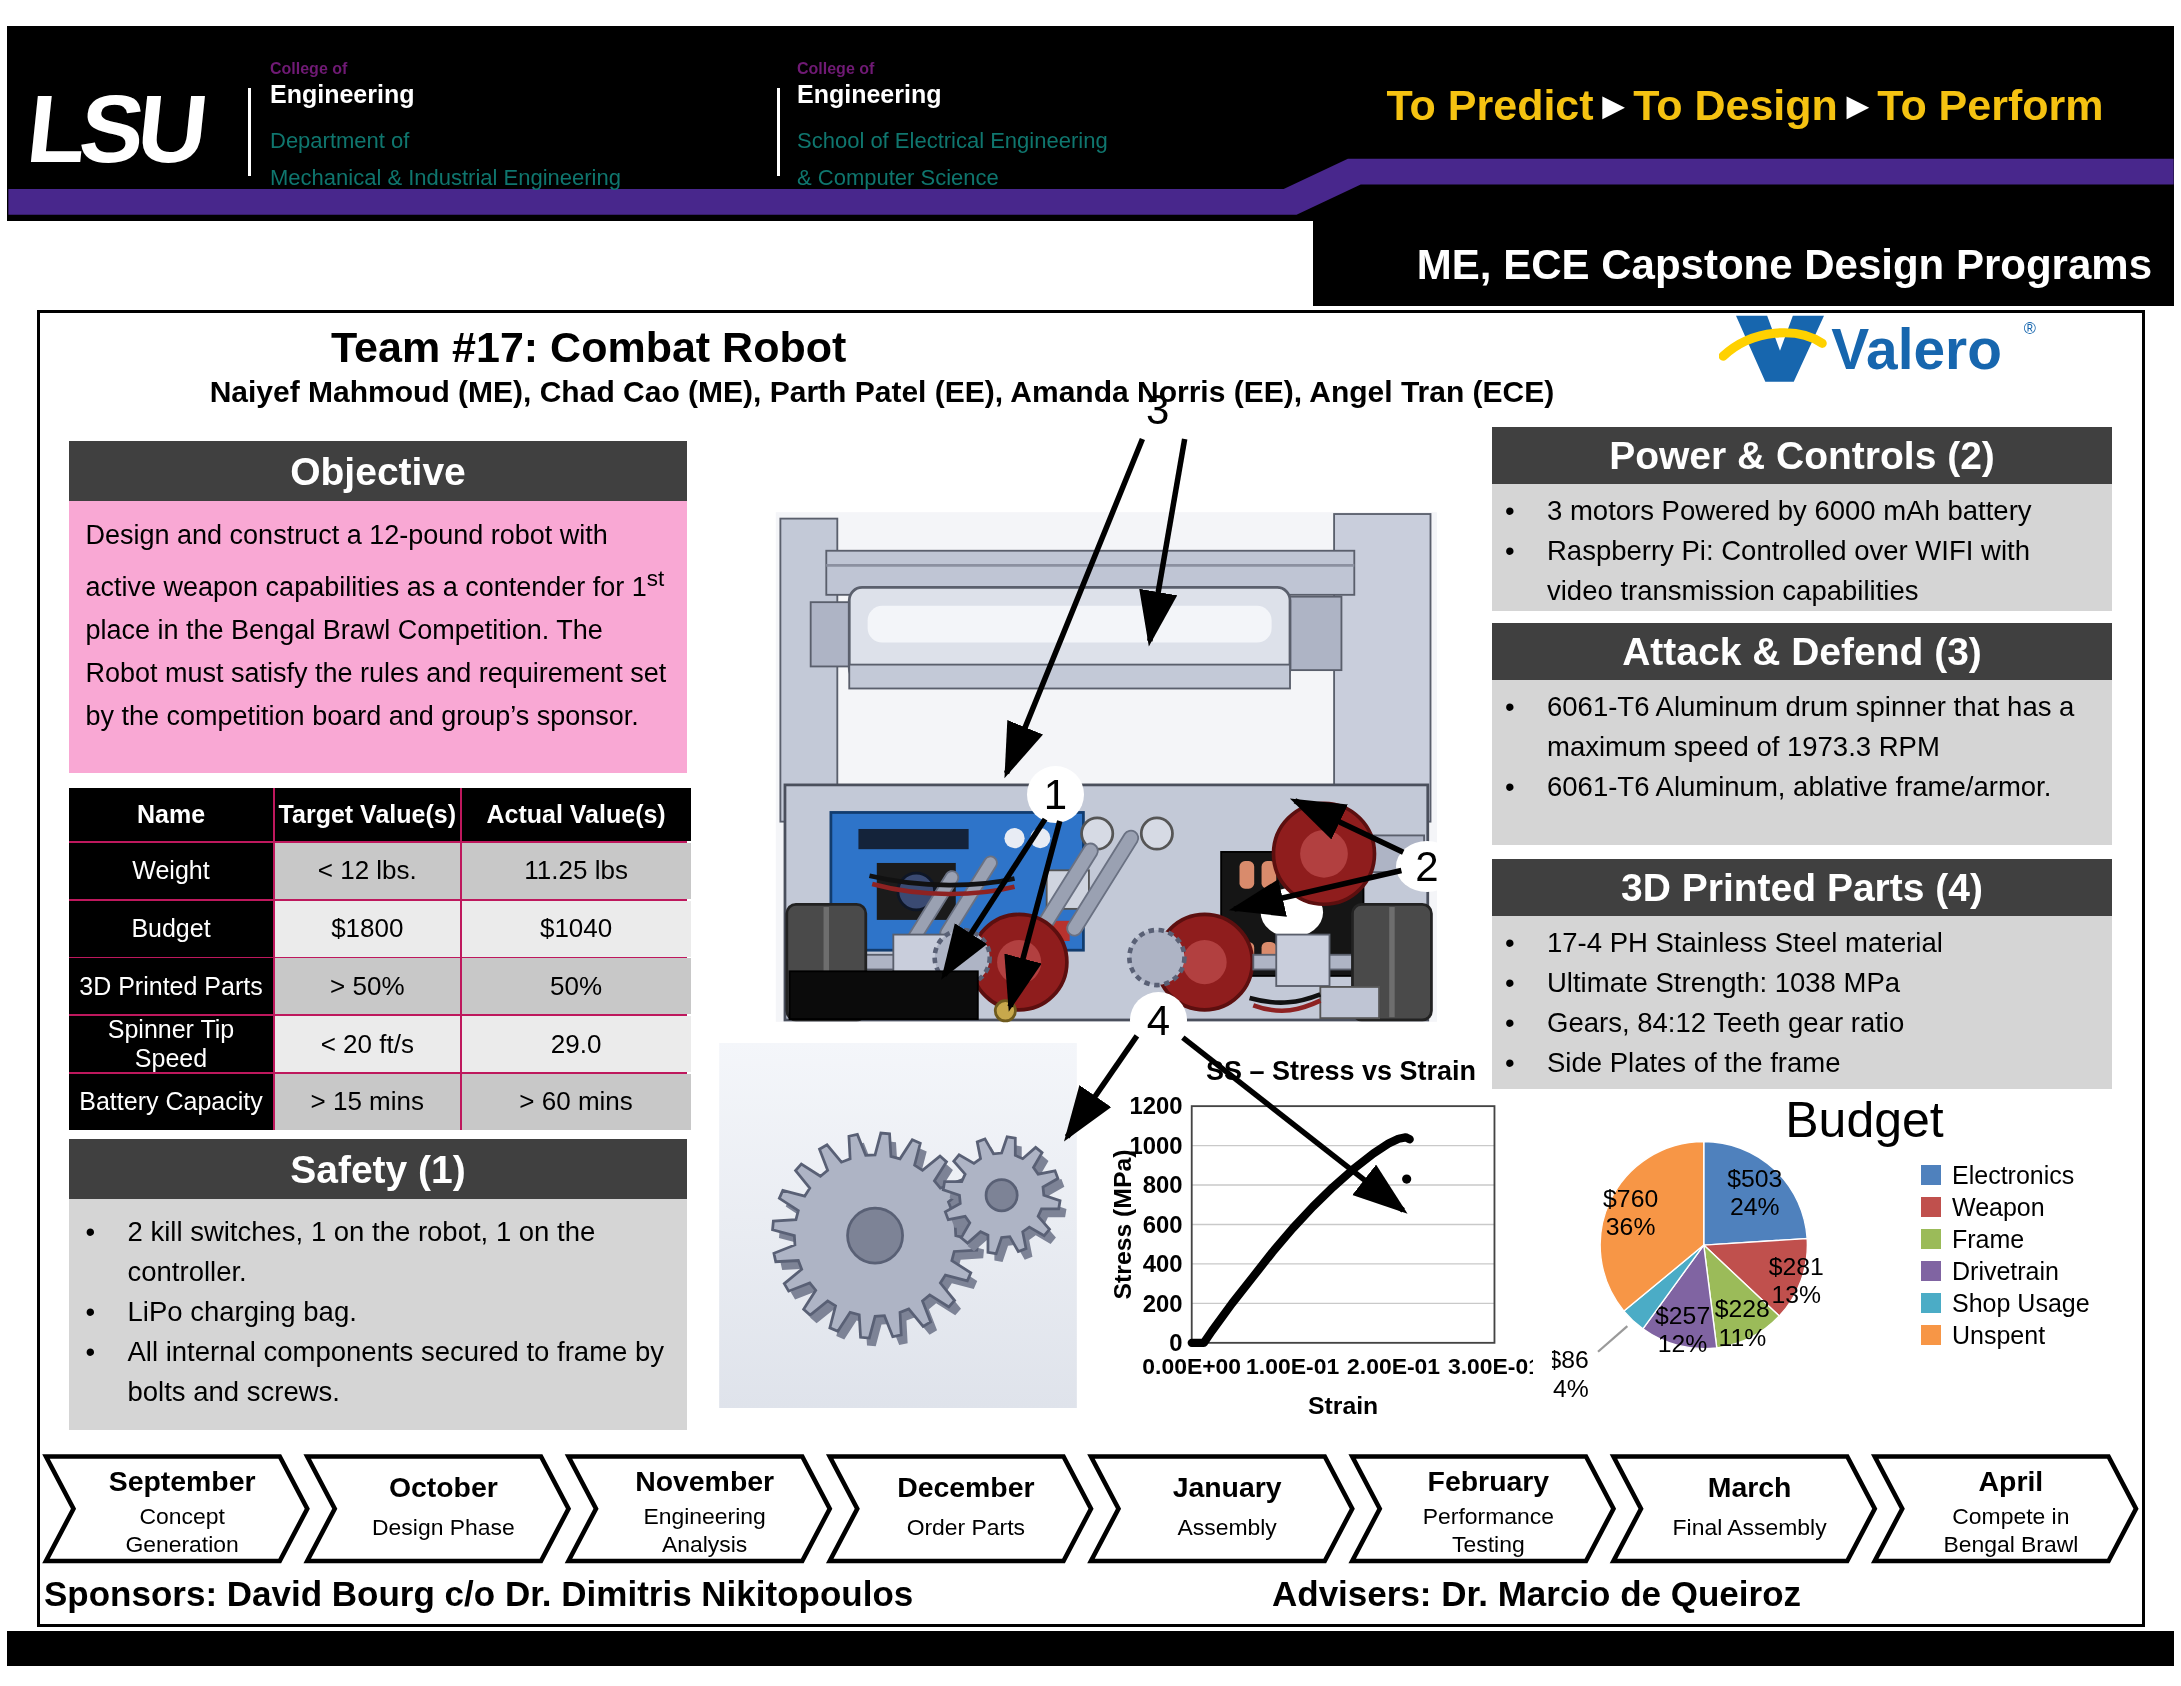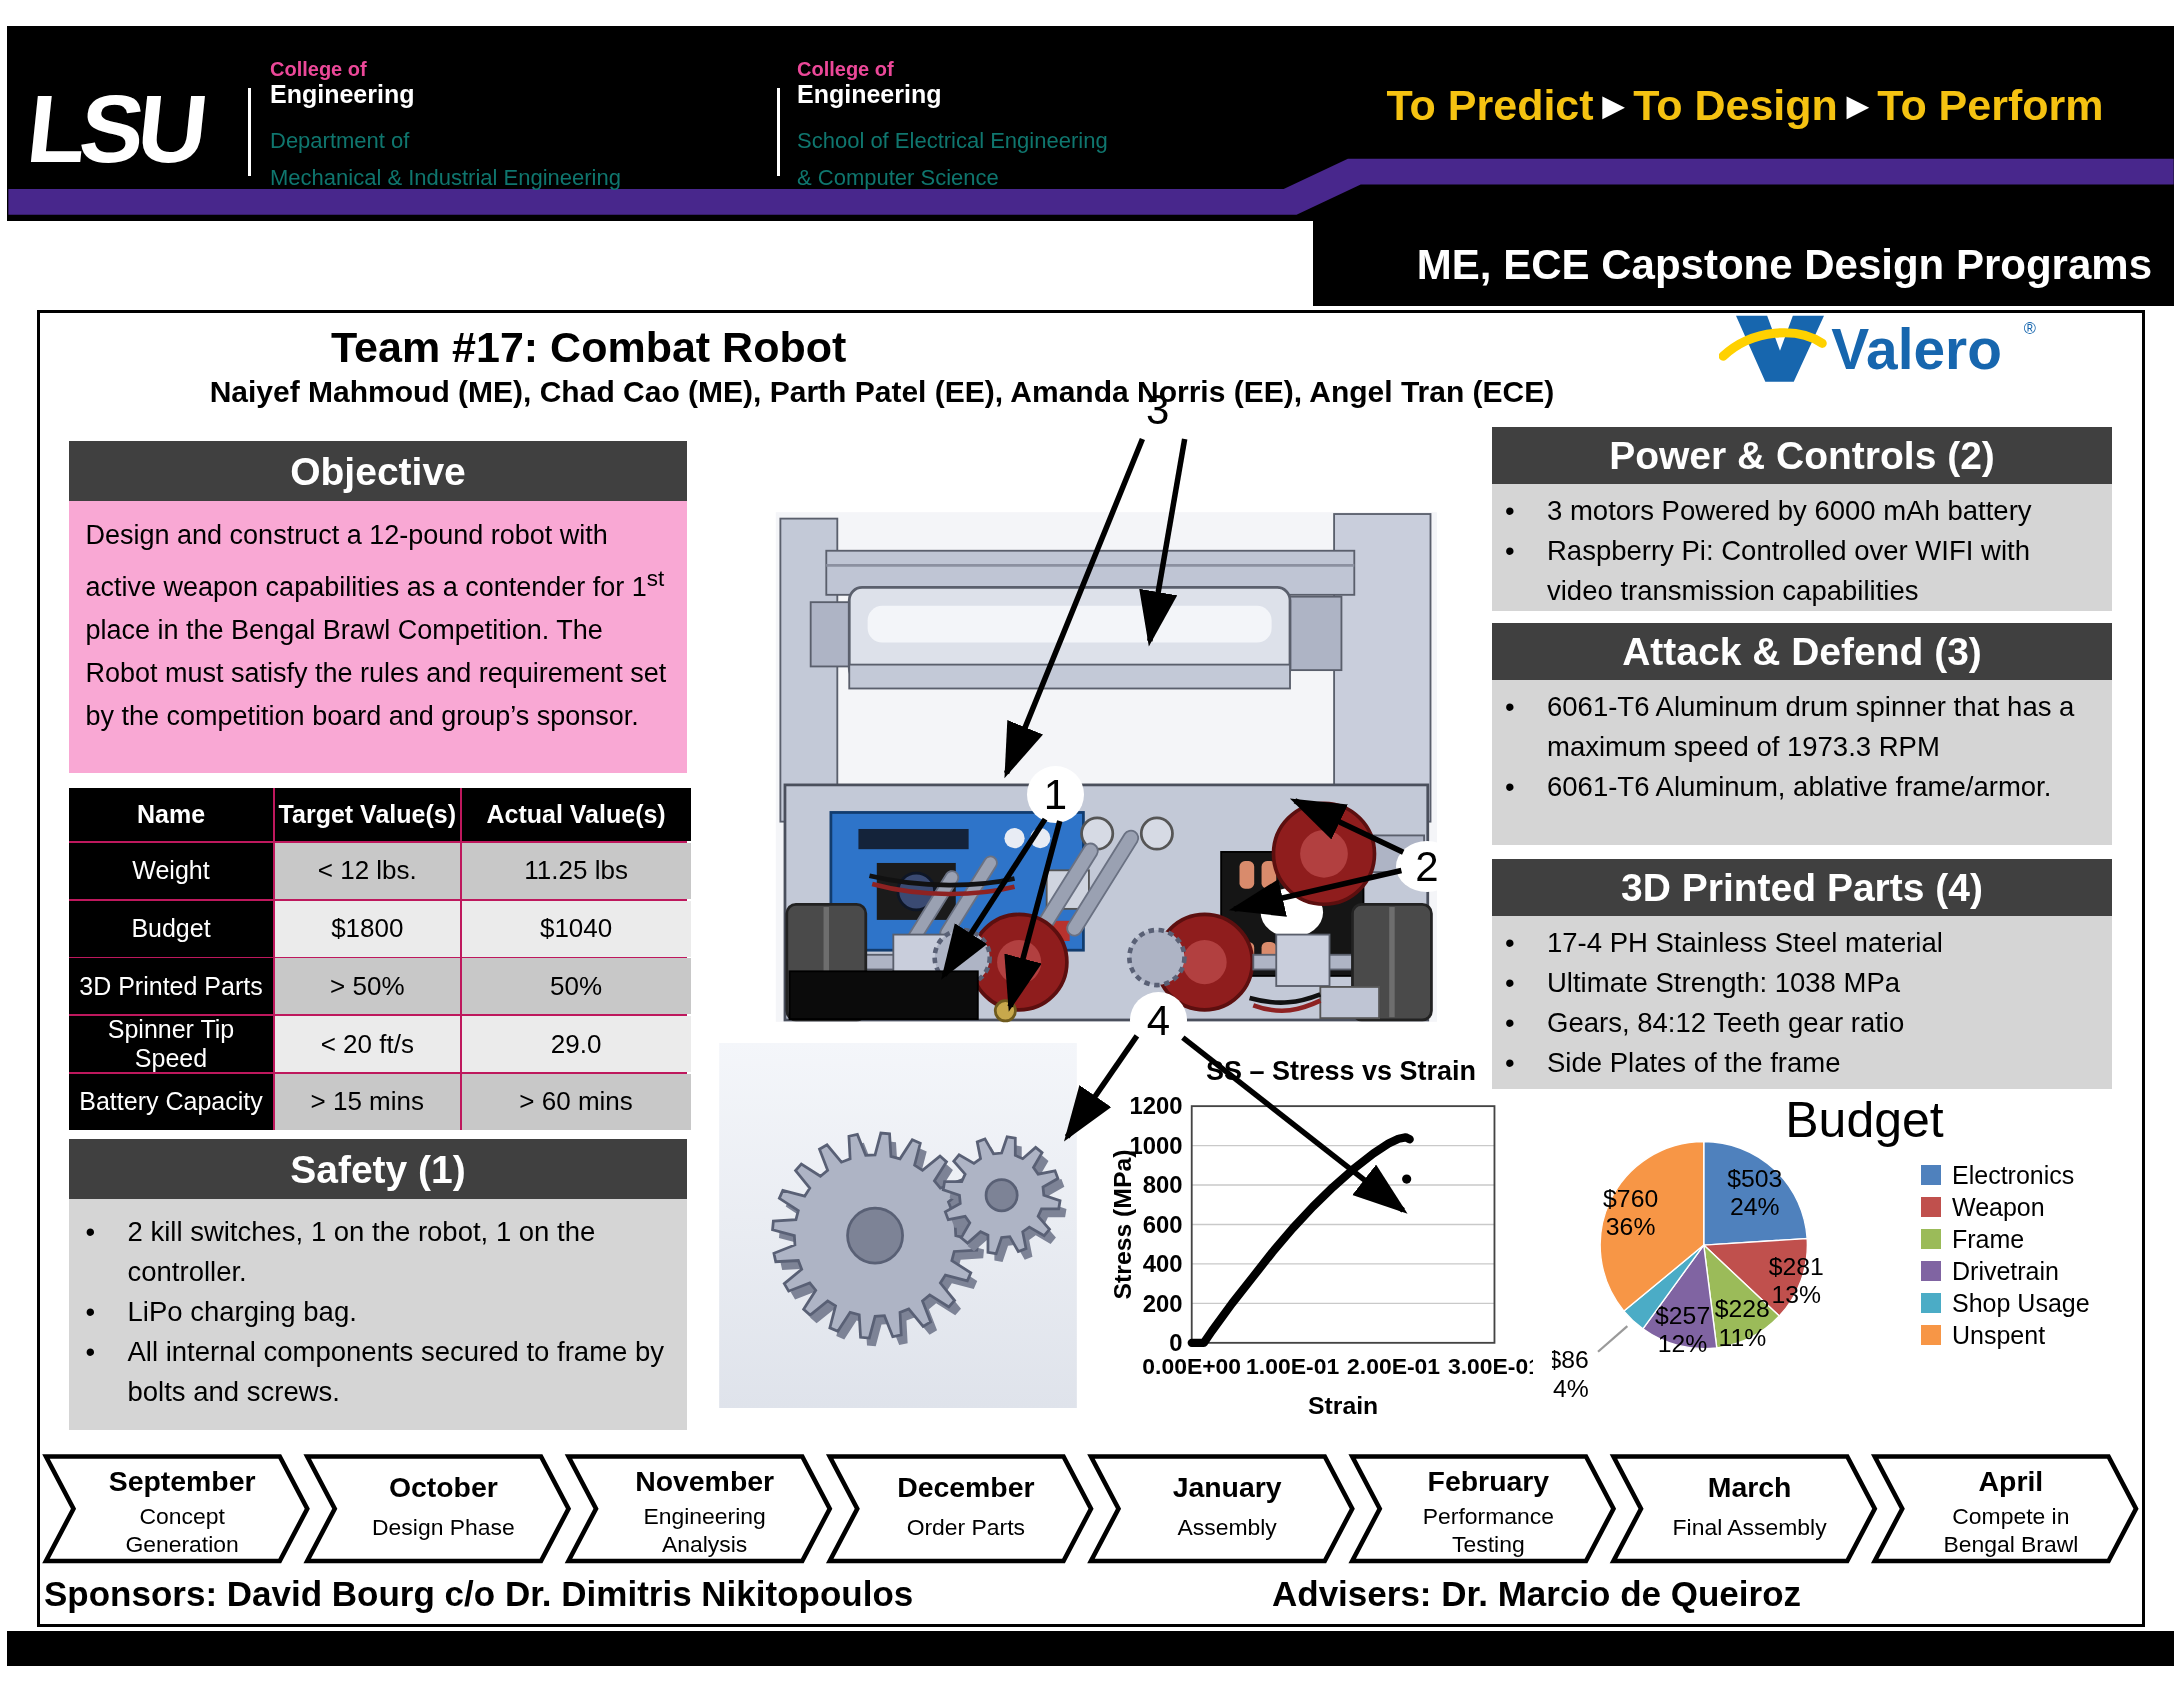--- a/index.html
+++ b/index.html
@@ -3,21 +3,21 @@
 <meta charset="utf-8">
 <style>
   html,body{margin:0;padding:0;background:#fff;}
   #poster{position:relative;width:2182px;height:1686px;background:#fff;
     font-family:"Liberation Sans",sans-serif;overflow:hidden;color:#000;}
   .abs{position:absolute;}
   
   .hdr-black{background:#000;}
   .hdr-sep{background:#fff;width:2.8px;}
   .lsu{color:#fff;font-weight:bold;font-size:96px;letter-spacing:-6.4px;transform:skewX(-6deg);line-height:1;}
-  .college small{display:block;color:#ec4899;font-size:20px;font-weight:bold;line-height:24px;}
+  .college small{display:block;color:#701a75;font-size:16px;font-weight:bold;line-height:24px;}
   .college .b2{display:block;color:#fff;font-size:25px;font-weight:bold;line-height:27.5px;margin-bottom:13px;}
   .college .r{display:block;color:#0f766e;font-size:22px;font-weight:400;line-height:37px;}
   .slogan{font-size:43px;font-weight:bold;white-space:nowrap;}
   .slogan .tri{color:#fff;font-size:27.5px;vertical-align:5.5px;padding:0 9.2px;}
   .program{color:#fff;font-size:42px;font-weight:bold;text-align:right;white-space:nowrap;}
   
   .main-box{border:3.7px solid #000;background:#fff;box-sizing:border-box;}
   .team-title{font-size:43px;font-weight:bold;}
   .members{font-size:30px;font-weight:bold;text-align:center;white-space:nowrap;}
   

